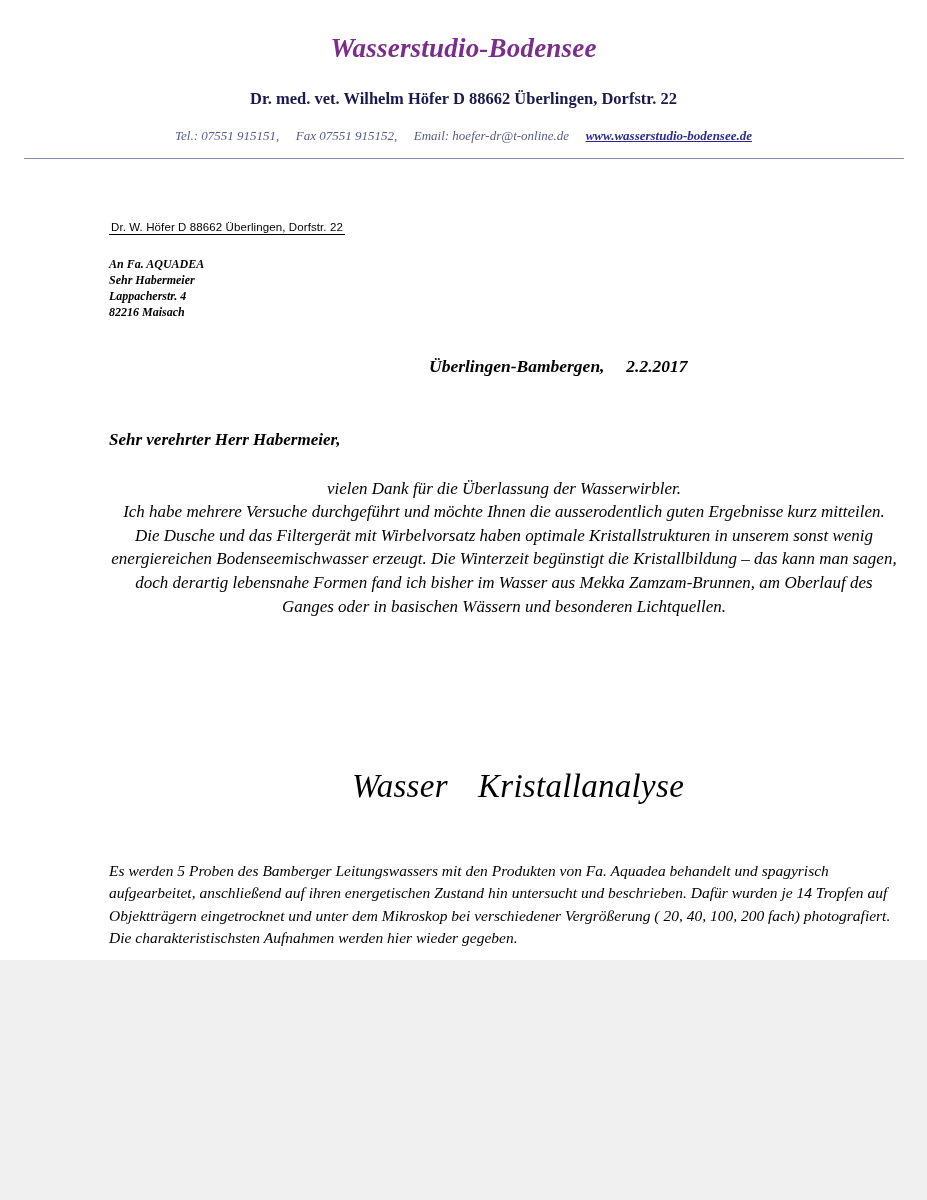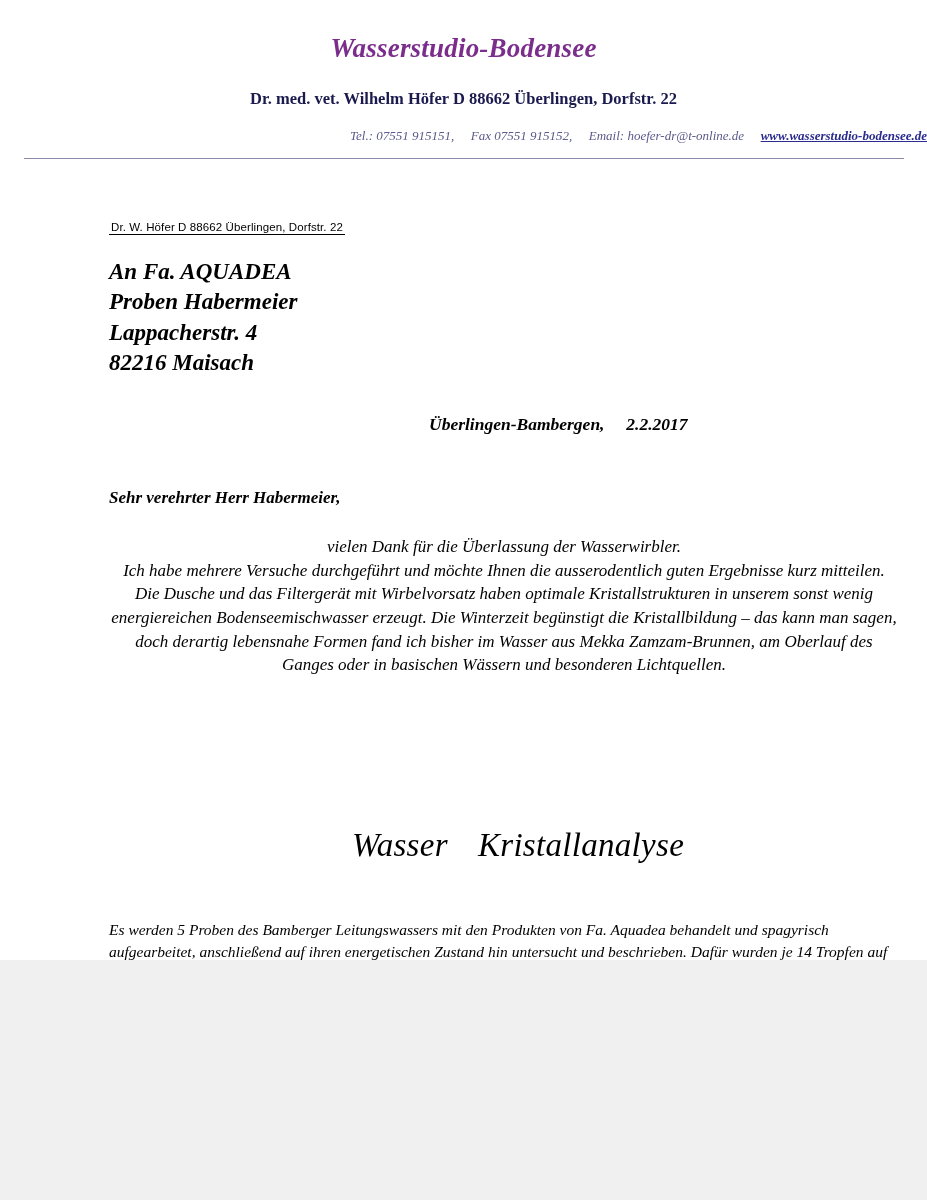--- a/index.html
+++ b/index.html
@@ -39,21 +39,20 @@
     font-weight: bold;
     font-size: 16.5px;
     color: #1a1a4e;
   }
   .lh-contact {
     margin-top: 19px;
     font-family: "Liberation Serif", serif;
     font-style: italic;
     font-size: 13px;
     color: #5a5a8c;
-    text-align: right;
   }
   .lh-contact .sep {
     display: inline-block;
     width: 10px;
   }
   .lh-contact a {
     color: #2b2b8f;
     text-decoration: underline;
     font-weight: bold;
   }
@@ -78,21 +77,21 @@
     border-bottom: 1px solid #000;
     padding: 0 2px 1px 2px;
     letter-spacing: 0.1px;
   }
 
   .recipient {
     margin-top: 22px;
     font-family: "Liberation Serif", serif;
     font-style: italic;
     font-weight: bold;
-    font-size: 23px;
+    font-size: 12px;
     line-height: 1.33;
   }
 
   .date-line {
     margin-top: 35px;
     padding-left: 320px;
     font-family: "Liberation Serif", serif;
     font-style: italic;
     font-weight: bold;
     font-size: 17.5px;
@@ -169,21 +168,21 @@
 
     <div class="lh-rule"></div>
   </div>
 
   <div class="body-wrap">
 
     <div class="sender-line">Dr. W. Höfer D 88662 Überlingen, Dorfstr. 22</div>
 
     <div class="recipient">
       <div>An  Fa. AQUADEA</div>
-      <div>Proben Habermeier</div>
+      <div>Sehr Habermeier</div>
       <div>Lappacherstr. 4</div>
       <div>82216 Maisach</div>
     </div>
 
     <div class="date-line">
       <span>Überlingen-Bambergen,</span>
       <span class="gap"></span>
       <span>2.2.2017</span>
     </div>
 

